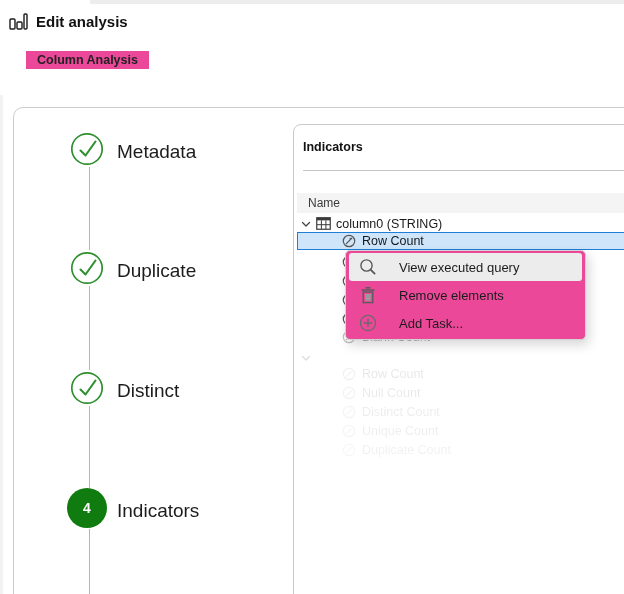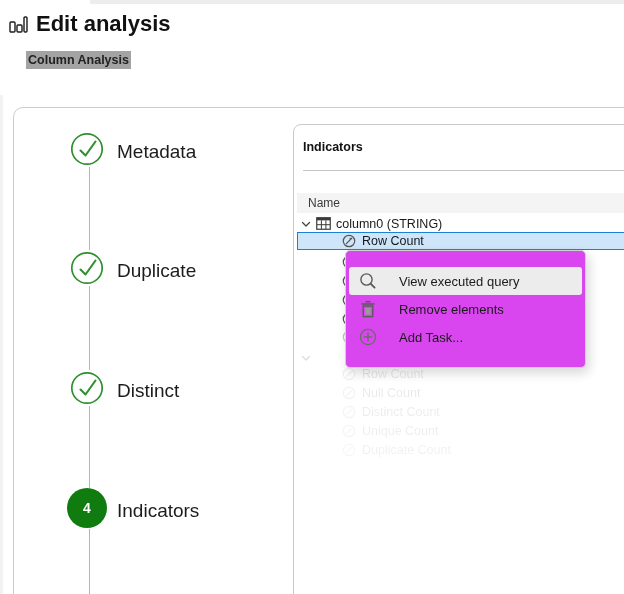--- a/index.html
+++ b/index.html
@@ -8,22 +8,22 @@
     font-family:"Liberation Sans",sans-serif;color:#1a1a1a;
   }
   .abs{position:absolute;}
 
   
   .top-strip{left:90px;top:0;width:534px;height:4px;background:#ededed;}
   .left-strip{left:0;top:95px;width:3px;height:499px;background:#f2f2f2;}
 
   
   .header{left:8px;top:11px;display:flex;align-items:center;gap:7px;}
-  .header .title{font-size:22px;font-weight:bold;color:#111;}
-  .tab-label{left:26px;top:51px;background:#a3a3a3;padding:2px 2px;font-size:12.5px;font-weight:bold;color:#222;}
+  .header .title{font-size:15px;font-weight:bold;color:#111;}
+  .tab-label{left:26px;top:51px;background:#ec4899;padding:2px 11px;font-size:12.5px;font-weight:bold;color:#222;}
 
   
   .wizard-panel{left:13px;top:107px;width:700px;height:600px;background:#fff;
     border:1px solid #cdcdcd;border-radius:10px;}
 
   
   .step-line{left:89px;width:1px;background:#b4b4b4;}
   .step-circle{left:70px;width:34px;height:34px;}
   .step-circle-current{left:67px;width:40px;height:40px;border-radius:50%;
     background:#107c10;color:#fff;display:flex;align-items:center;justify-content:center;
@@ -48,23 +48,23 @@
   .row-selected{left:297px;top:232px;width:336px;height:16px;background:#cfe5f9;
     border:1px solid #1f7ed6;display:flex;align-items:center;font-size:12.5px;}
   .row-selected .iicon{margin-left:44px;display:flex;}
   .row-selected .lbl{margin-left:6px;color:#14181c;}
 
   .row-plain{left:297px;width:336px;display:flex;align-items:center;font-size:12.5px;}
   .row-plain .iicon{margin-left:45px;display:flex;}
   .row-plain .lbl{margin-left:6px;}
 
   
-  .context-menu{left:345px;top:250px;width:233px;background:#d946ef;
+  .context-menu{left:345px;top:250px;width:233px;background:#ec4899;
     border:1px solid #d2d2d2;border-radius:5px;box-shadow:3px 5px 12px rgba(0,0,0,.16);
-    padding:16px 3px;z-index:20;}
+    padding:2px 3px;z-index:20;}
   .menu-item{height:28px;display:flex;align-items:center;border-radius:3px;
     font-size:13px;color:#1b1b1b;}
   .menu-item.hover{background:#ececec;}
   .menu-item .micon{width:20px;margin-left:9px;display:flex;justify-content:center;}
   .menu-item .mlbl{margin-left:21px;}
 
   svg{display:block;}
 </style>
 </head>
 <body>

